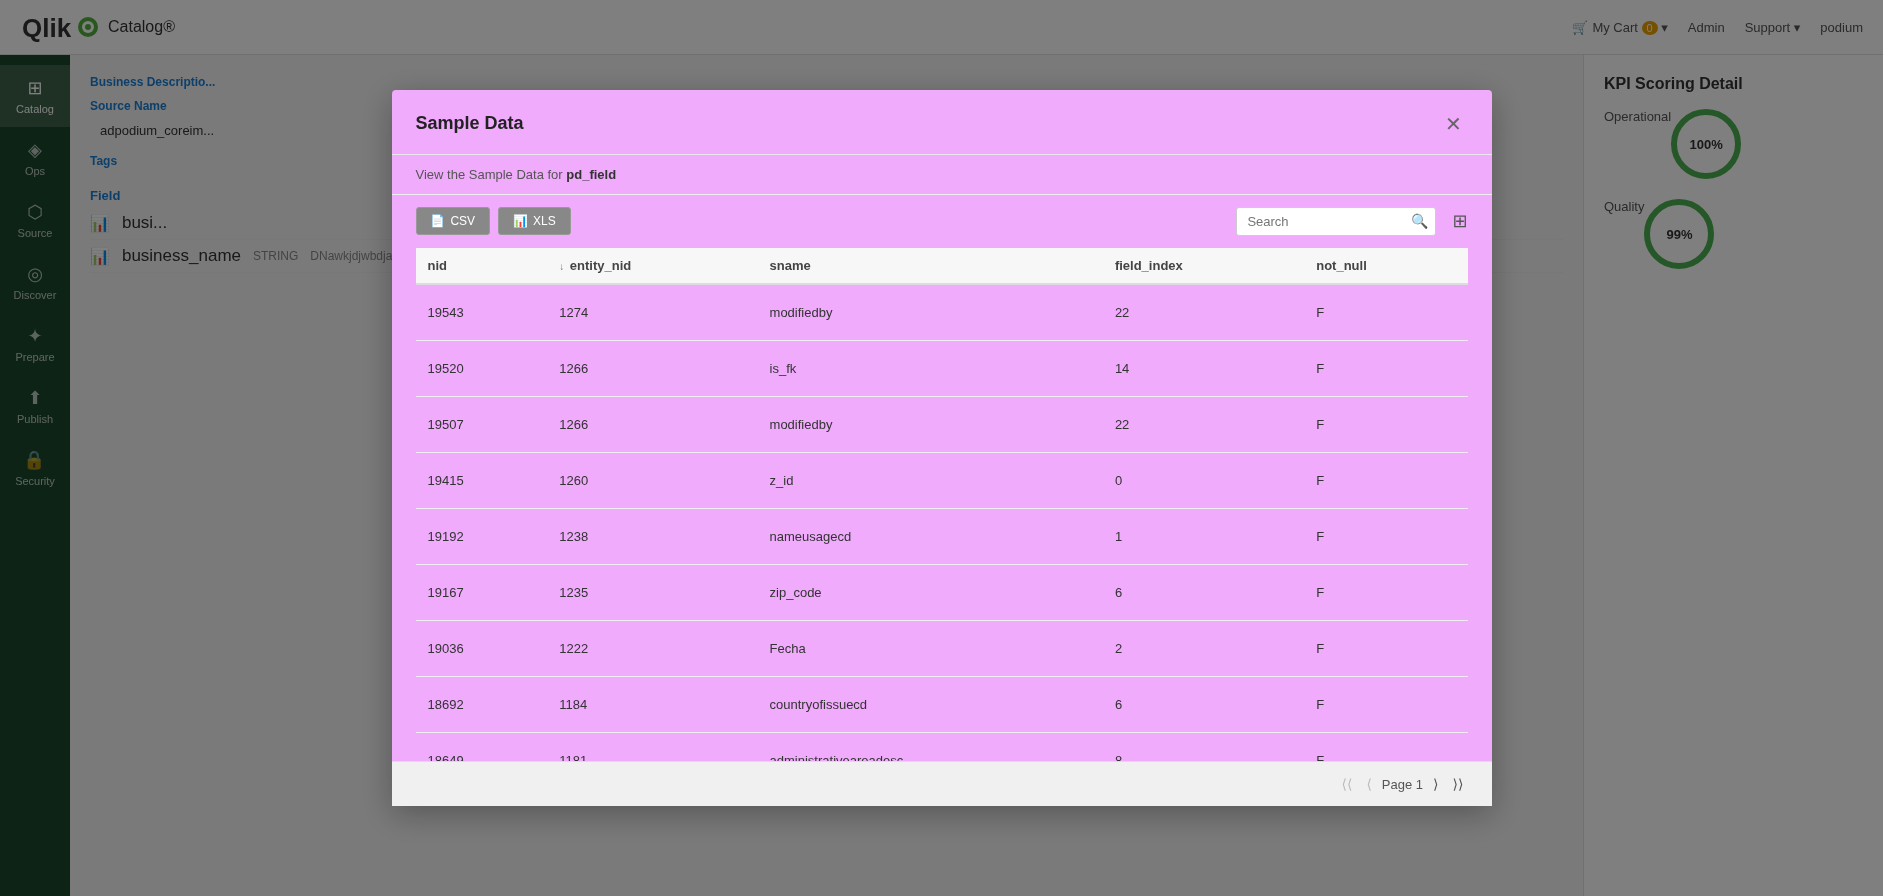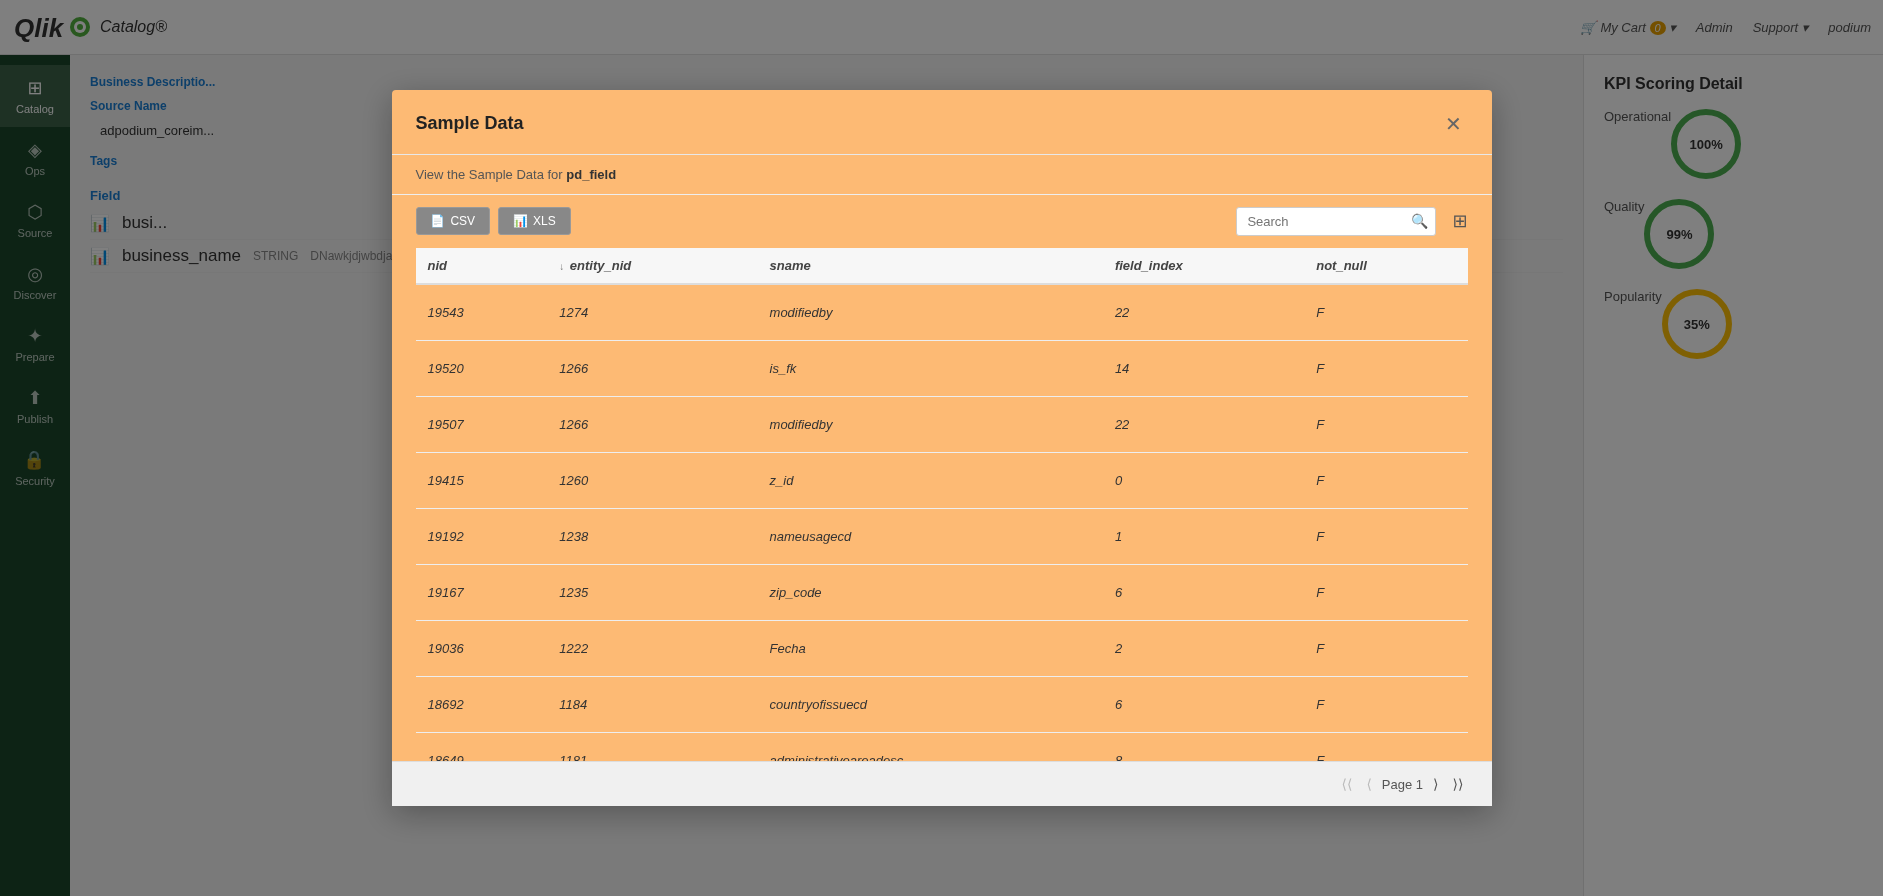--- a/index.html
+++ b/index.html
@@ -4,24 +4,23 @@
   <style>
     * { box-sizing: border-box; margin: 0; padding: 0; }
     body { font-family: 'Segoe UI', Arial, sans-serif; background: #2d2d2d; color: #333; font-size: 13px; }
 
     
     .top-nav {
       height: 55px;
       background: #fff;
       display: flex;
       align-items: center;
-      padding: 0 12px;
+      padding: 0 20px;
       border-bottom: 1px solid #e0e0e0;
       gap: 16px;
-      font-style: italic;
     }
     .logo-area { display: flex; align-items: center; gap: 8px; }
     .catalog-title { font-size: 16px; color: #333; }
     .nav-right { margin-left: auto; display: flex; align-items: center; gap: 20px; font-size: 13px; color: #555; }
     .nav-right span { cursor: pointer; }
 
     
     .main-layout { display: flex; height: calc(100vh - 55px); }
 
     
@@ -70,21 +69,21 @@
       top: 0; left: 0; right: 0; bottom: 0;
       background: rgba(0,0,0,0.5);
       display: flex;
       align-items: center;
       justify-content: center;
       z-index: 1000;
     }
 
     
     .modal {
-      background: #fdba74;
+      background: #f0abfc;
       border-radius: 4px;
       width: 1100px;
       max-width: 95vw;
       max-height: 80vh;
       display: flex;
       flex-direction: column;
       box-shadow: 0 8px 32px rgba(0,0,0,0.3);
     }
 
     .modal-header {
@@ -157,21 +156,20 @@
       cursor: pointer;
     }
 
     
     .modal-table-wrap {
       flex: 1;
       overflow-y: auto;
       overflow-x: auto;
       padding: 0 24px;
       position: relative;
-      font-style: italic;
     }
     .modal-table {
       width: 100%;
       border-collapse: collapse;
       font-size: 13px;
     }
     .modal-table th {
       background: #f7f7f7;
       border-bottom: 2px solid #ddd;
       padding: 10px 12px;
@@ -347,26 +345,20 @@
       </div>
     </div>
 
     <div class="kpi-item">
       <div class="kpi-label">Quality</div>
       <div class="gauge-circle gauge-quality">
         <span>99%</span>
       </div>
     </div>
 
-    <div class="kpi-item">
-      <div class="kpi-label">Popularity</div>
-      <div class="gauge-circle gauge-popularity">
-        <span>35%</span>
-      </div>
-    </div>
   </div>
 </div>
 
 <div class="modal-overlay">
   <div class="modal">
 
     <div class="modal-header">
       <span class="modal-title">Sample Data</span>
       <button class="modal-close">
         <span>✕</span>

